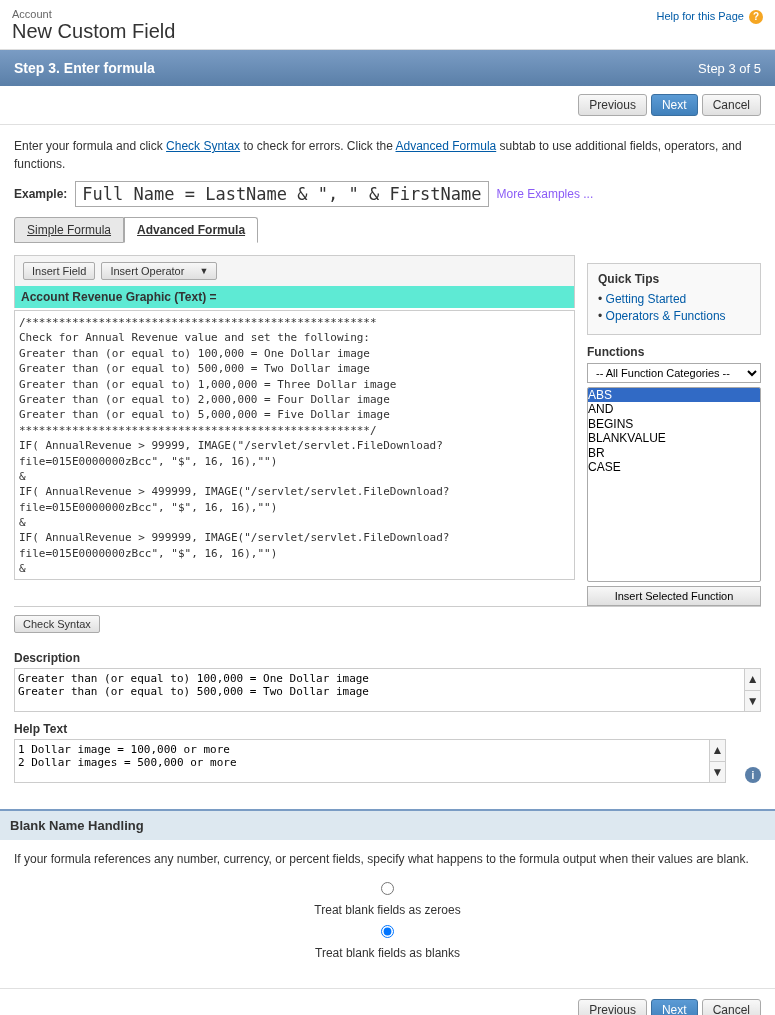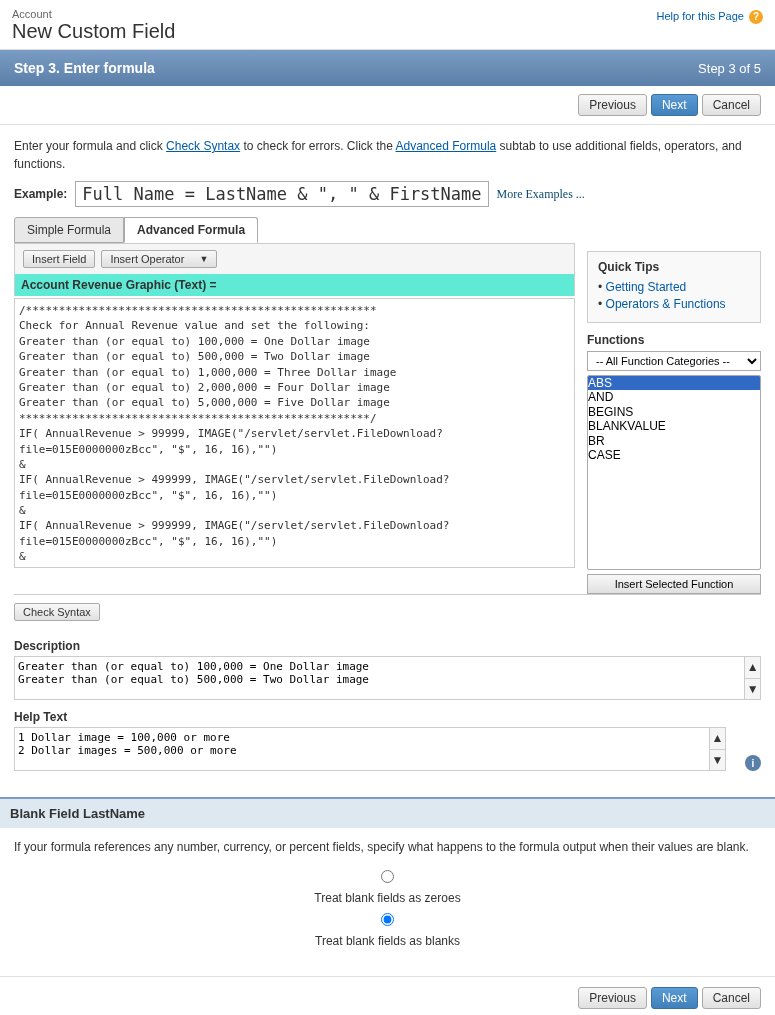--- a/index.html
+++ b/index.html
@@ -26,24 +26,24 @@
     .main-content { padding: 12px 14px; }
 
     
     .instructions { font-size: 12px; color: #333; margin-bottom: 8px; line-height: 1.5; }
     .instructions a { color: #015ba7; }
 
     
     .example-row { display: flex; align-items: center; gap: 8px; margin-bottom: 10px; font-size: 12px; }
     .example-label { font-weight: bold; }
     .example-formula { background: #fff; border: 1px solid #aaa; padding: 2px 6px; font-family: monospace; font-size: 17px; }
-    .more-examples { color: #0c4a6e; text-decoration: none; cursor: pointer; font-family: Liberation Serif, serif; }
-
-    
-    .tabs { display: flex; margin-bottom: 0; }
+    .more-examples { color: #8b5cf6; text-decoration: none; cursor: pointer; }
+
+    
+    .tabs { display: flex; margin-bottom: 12px; text-decoration: underline; }
     .tab { padding: 5px 12px; border: 1px solid #aaa; font-size: 12px; cursor: pointer; background: #e8e8e8; color: #333; }
     .tab.active { background: #fff; border-bottom: 1px solid #fff; font-weight: bold; }
     .tab:first-child { border-radius: 3px 0 0 0; }
     .tab:last-child { border-radius: 0 3px 0 0; }
 
     
     .formula-section { display: flex; gap: 12px; margin-top: 0; }
     .formula-left { flex: 1; }
     .formula-right { width: 174px; }
 
@@ -235,21 +235,21 @@
           <div style="flex:1; background:#f5f5f5; display:flex; align-items:center; justify-content:center; cursor:pointer;">▼</div>
         </div>
       </div>
       <div class="info-icon">i</div>
     </div>
   </div>
 
 </div>
 
 <div class="blank-field-section">
-  <div class="blank-field-header">Blank Field LastName</div>
+  <div class="blank-field-header">Blank Name Handling</div>
   <div class="blank-field-content">
     <div class="blank-field-desc">If your formula references any number, currency, or percent fields, specify what happens to the formula output when their values are blank.</div>
     <div class="radio-row">
       <input type="radio" name="blank_field" id="zeroes" style="">
       <label for="zeroes">Treat blank fields as zeroes</label>
     </div>
     <div class="radio-row">
       <input type="radio" name="blank_field" id="blanks" checked="" style="">
       <label for="blanks">Treat blank fields as blanks</label>
     </div>

